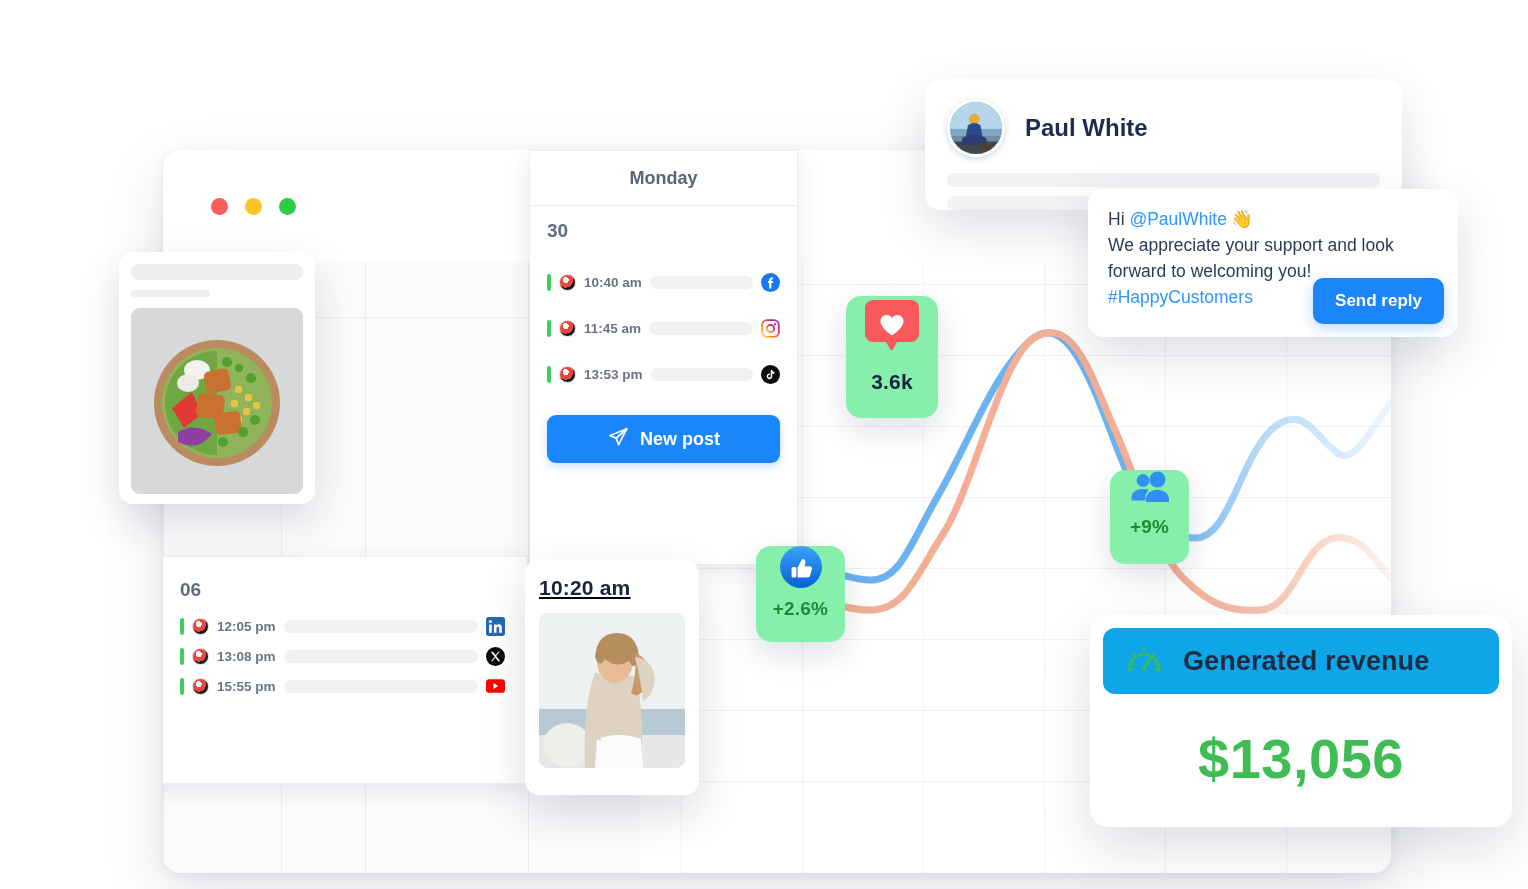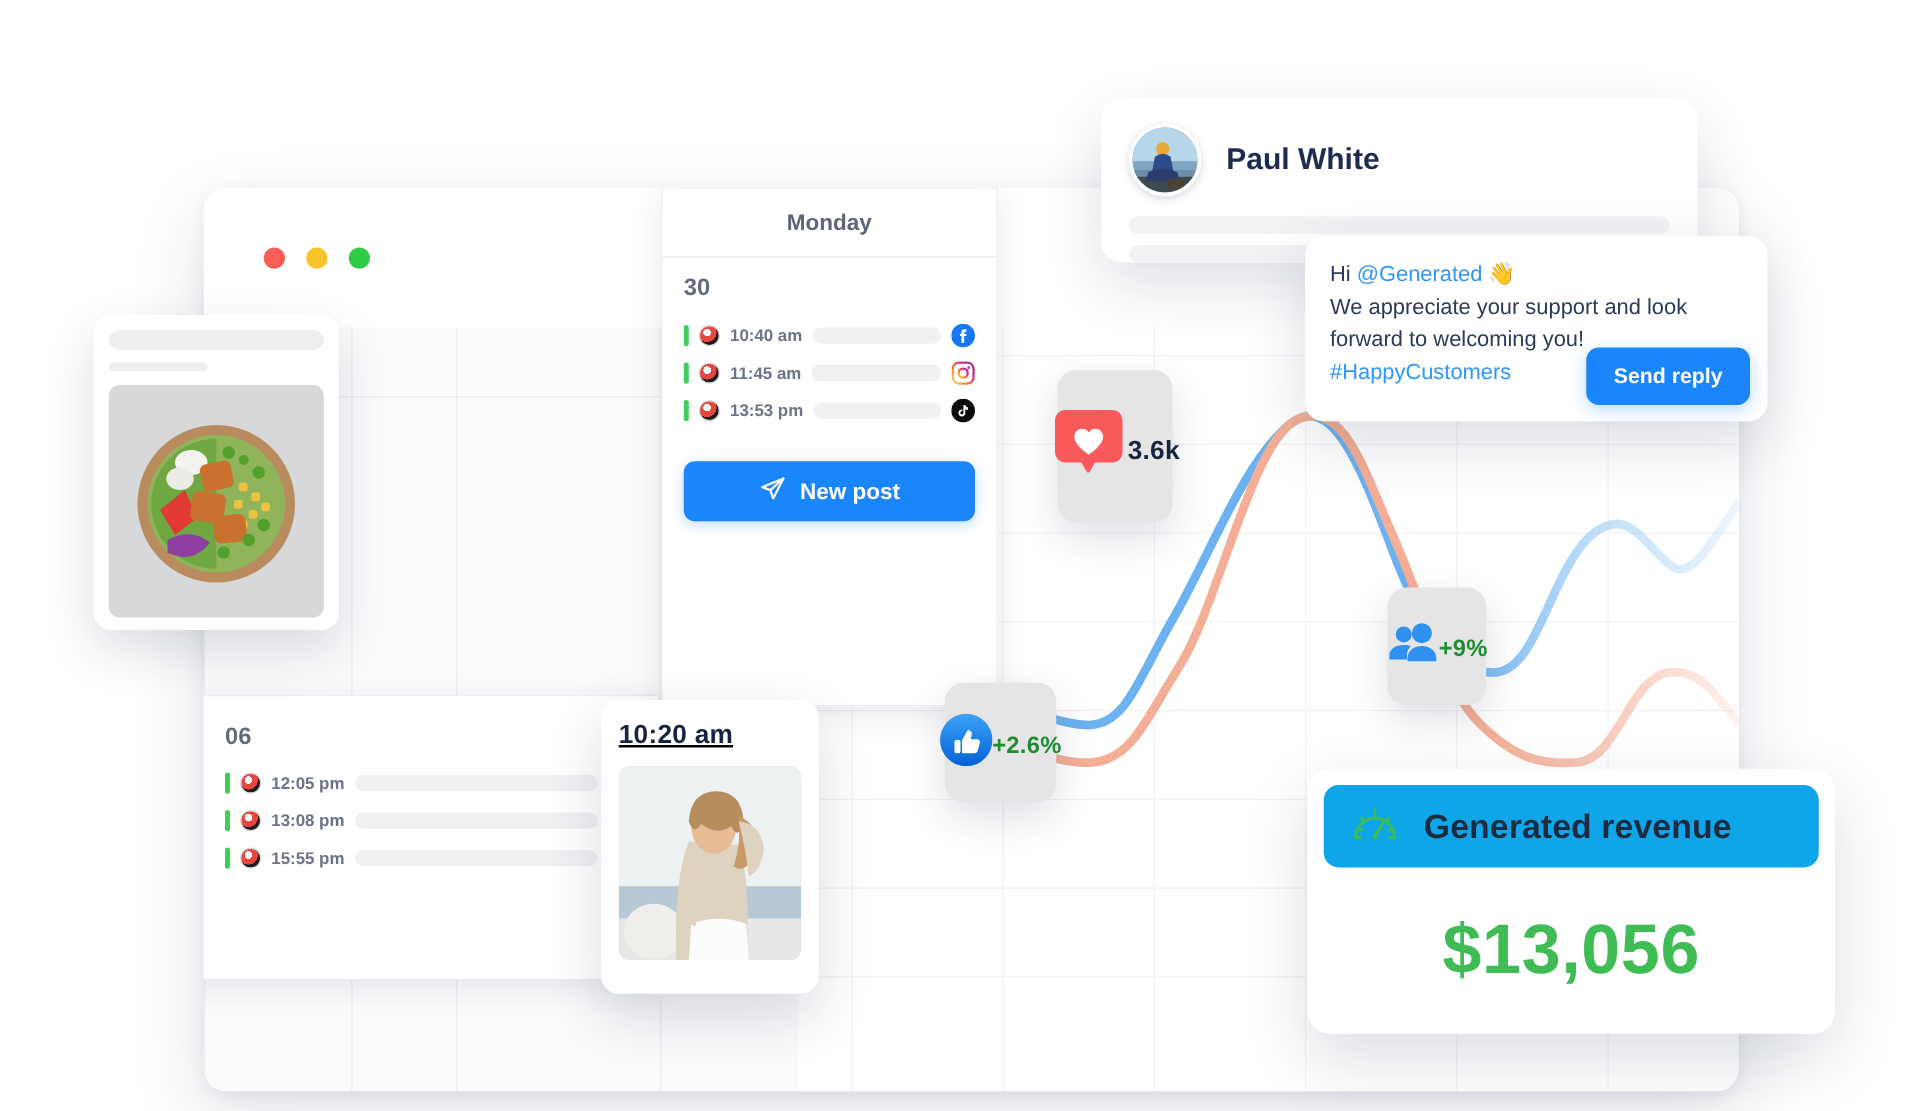--- a/index.html
+++ b/index.html
@@ -81,21 +81,21 @@
   .chart-area {
     position: absolute; left: 476px; top: 112px;
     width: 752px; height: 611px; background: #ffffff;
   }
   .chart-grid { position: absolute; inset: 0; }
   .g-v { position: absolute; top: 0; bottom: 0; width: 1px; background: #f1f2f4; }
   .g-h { position: absolute; left: 0; right: 0; height: 1px; background: #f1f2f4; }
   .chart-svg { position: absolute; inset: 0; width: 100%; height: 100%; }
 
   
-  .float { position: absolute; background:#fff; border-radius: 16px; }
+  .float { position: absolute; background:#fff; border-radius: 16px; margin-left: 44px; }
 
   
   #food-card {
     left: 75px; top: 252px; width: 196px; height: 252px;
     border-radius: 14px; padding: 12px;
     box-shadow: 0 16px 40px rgba(20,35,70,.15); z-index: 20;
   }
   .skel-lg { height: 16px; border-radius: 8px; background: #eceef0; }
   .skel-sm { height: 7px; width: 46%; border-radius: 4px; background: #eceef0; margin-top: 10px; }
   .food-photo {
@@ -110,23 +110,23 @@
     box-shadow: 0 18px 44px rgba(20,35,70,.16); z-index: 22; text-decoration: underline;
   }
   .time-label { font-size: 21px; font-weight: 700; color: #17233f; letter-spacing: .2px; }
   .woman-photo {
     margin-top: 13px; width: 100%; height: 155px; border-radius: 9px; overflow: hidden;
     position: relative; background: #d9dde0;
   }
 
   
   .metric {
-    position: absolute; background: #e5e5e5; border-radius: 15px;
+    position: absolute; background: #86efac; border-radius: 15px;
     box-shadow: 0 12px 32px rgba(20,35,70,.14);
-    display: flex; flex-direction: row; align-items: center; justify-content: center;
+    display: flex; flex-direction: column; align-items: center; justify-content: flex-start;
     z-index: 24;
   }
   #metric-likes { left: 846px; top: 296px; width: 92px; height: 122px; }
   #metric-thumb { left: 756px; top: 546px; width: 89px; height: 96px; }
   #metric-people { left: 1110px; top: 470px; width: 79px; height: 94px; }
   .metric-val { font-weight: 700; letter-spacing: .2px; }
   #metric-likes .metric-val { font-size: 21px; color: #17233f; margin-top: 8px; }
   #metric-thumb .metric-val { font-size: 19px; color: #1f8c33; margin-top: 6px; }
   #metric-people .metric-val { font-size: 19px; color: #1f8c33; margin-top: 6px; }
 
@@ -249,21 +249,21 @@
                  C 336 222, 362 92, 398 74 C 436 56, 452 114, 476 168
                  C 500 222, 516 288, 544 316 C 572 344, 592 350, 622 348
                  C 656 346, 664 280, 696 276 C 724 272, 736 300, 752 316" fill="none" stroke="url(#fadeRose)" stroke-width="7" stroke-linecap="round" stroke-linejoin="round"></path>
       </svg>
     </div>
 
     <div class="day-card" id="tuesday-card">
       <div class="day-head">Monday</div>
       <div style="padding:14px 17px 0 17px;">
         <div class="day-num">30</div>
-        <div style="margin-top:15px; display:flex; flex-direction:column; gap:8px;">
+        <div style="margin-top:29px; display:flex; flex-direction:column; gap:24px;">
 
           <div class="post-row">
             <span class="row-bar"></span>
             <span class="row-avatar"></span>
             <span class="row-time">10:40 am</span>
             <span class="row-skel"></span>
             <span class="row-net">
               <svg width="19" height="19" viewBox="0 0 24 24">
                   <circle cx="12" cy="12" r="12" fill="#1877F2"></circle>
                   <path d="M15.1 12.5h-2v7h-2.8v-7H8.8v-2.4h1.5V8.6c0-1.8 1-3 3.1-3h1.9v2.4h-1.3c-.6 0-.9.3-.9.9v1.2h2.3l-.3 2.4z" fill="#fff"></path>
@@ -481,21 +481,21 @@
         </svg>
       </span>
       <span class="paul-name">Paul White</span>
     </div>
     <div class="paul-skel1"></div>
     <div class="paul-skel2"></div>
   </div>
 
   <div class="float" id="reply-card">
     <div class="reply-line">
-      <span>Hi </span><span class="reply-accent">@Generated</span>
+      <span>Hi </span><span class="reply-accent">@PaulWhite</span>
       <span>👋</span>
     </div>
     <div class="reply-line" style="max-width:340px;">We appreciate your support and look forward to welcoming you!</div>
     <div class="reply-line reply-accent">#HappyCustomers</div>
     <div class="send-btn">Send reply</div>
   </div>
 
   <div class="float" id="revenue-card">
     <div class="rev-head">
       <span>

